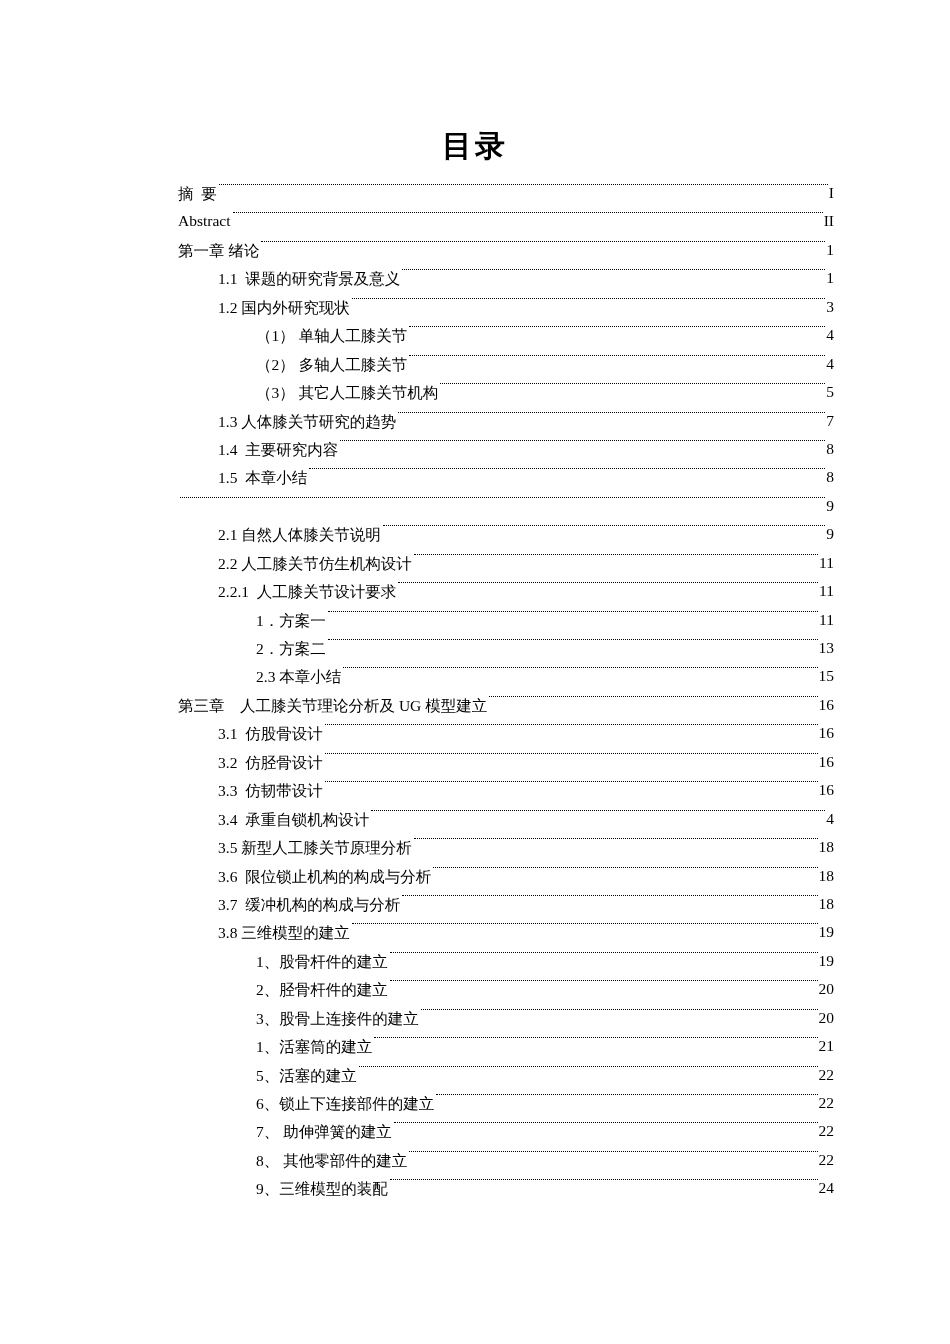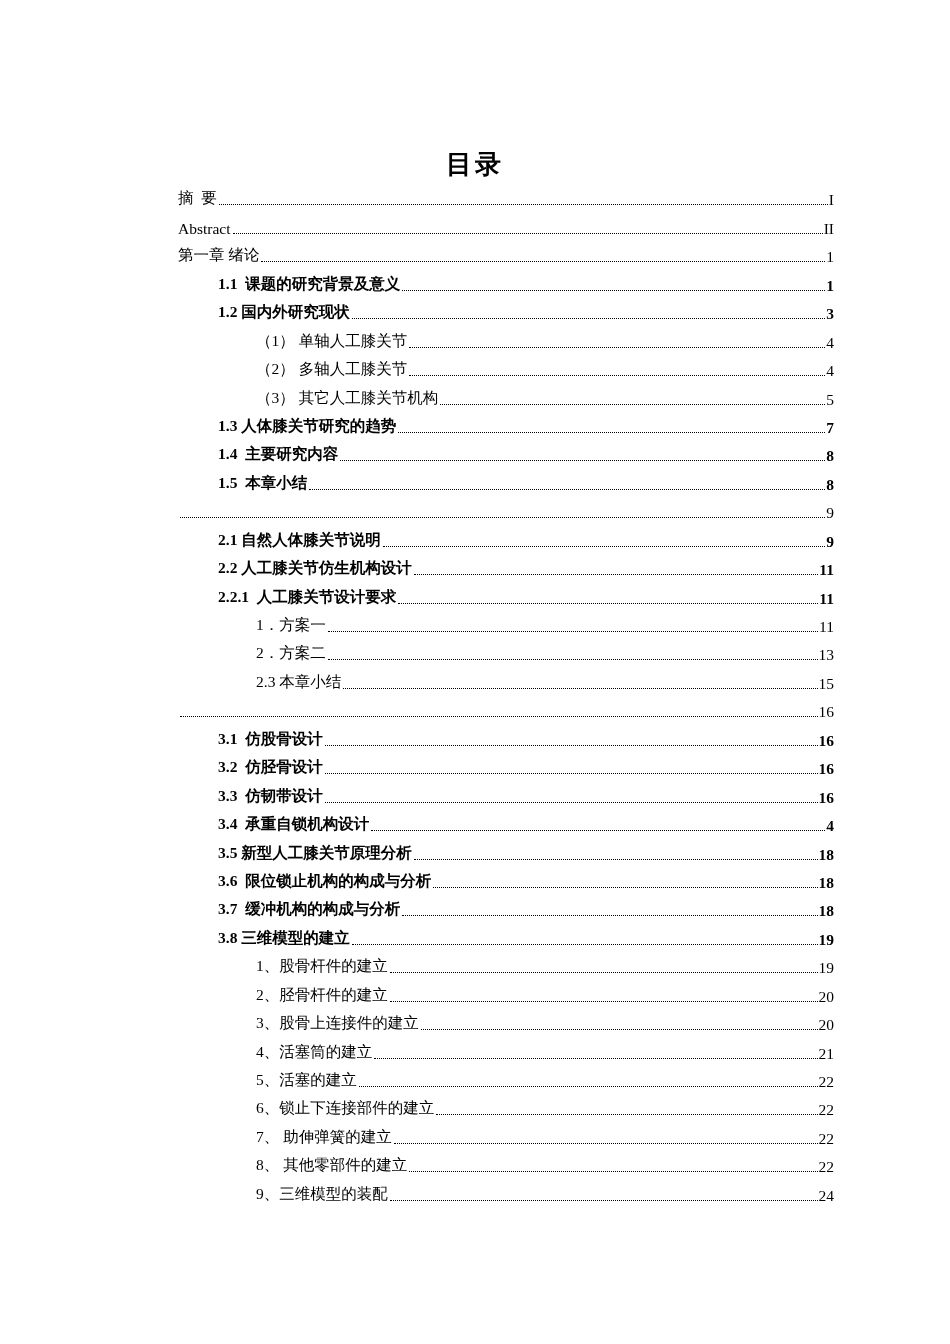--- a/index.html
+++ b/index.html
@@ -11,37 +11,37 @@
     position: relative;
     width: 950px;
     height: 1344px;
     background: #ffffff;
     color: #000000;
     font-family: "Liberation Serif", "DejaVu Serif", serif;
     overflow: hidden;
   }
   .doc-title {
     position: absolute;
-    top: 147px;
+    top: 126px;
     left: 0;
     width: 100%;
     text-align: center;
-    font-size: 26px;
+    font-size: 30px;
     font-weight: bold;
     letter-spacing: 3px;
   }
   .toc {
     position: absolute;
     top: 184px;
     left: 178px;
     width: 656px;
   }
   .toc-row {
     display: flex;
-    align-items: flex-end;
+    align-items: flex-start;
     height: 28.45px;
     font-size: 15.5px;
     box-sizing: border-box;
   }
   .toc-label {
     white-space: pre;
     padding-bottom: 3px;
     flex: 0 0 auto;
   }
   .toc-leader {
@@ -49,21 +49,21 @@
     border-bottom: 1.5px dotted #000;
     margin: 0 1px 7px 2px;
     min-width: 12px;
   }
   .toc-page {
     flex: 0 0 auto;
     padding-bottom: 3px;
     white-space: pre;
   }
   .indent-0 { padding-left: 0; }
-  .indent-1 { padding-left: 40px; font-weight: bold; }
+  .indent-1 { padding-left: 40px; }
   .indent-2 { padding-left: 78px; }
 </style>
 </head>
 <body>
 
 <div class="page">
   <div class="doc-title">目录</div>
 
   <div class="toc" id="toc-list">
       <div class="toc-row indent-0">
@@ -149,20 +149,21 @@
     <span class="toc-label">2．方案二</span>
     <span class="toc-leader"></span>
     <span class="toc-page">13</span>
   </div>
       <div class="toc-row indent-2">
     <span class="toc-label">2.3 本章小结</span>
     <span class="toc-leader"></span>
     <span class="toc-page">15</span>
   </div>
       <div class="toc-row indent-0">
+    <span class="toc-label">第三章　人工膝关节理论分析及 UG 模型建立</span>
     <span class="toc-leader"></span>
     <span class="toc-page">16</span>
   </div>
       <div class="toc-row indent-1">
     <span class="toc-label">3.1  仿股骨设计</span>
     <span class="toc-leader"></span>
     <span class="toc-page">16</span>
   </div>
       <div class="toc-row indent-1">
     <span class="toc-label">3.2  仿胫骨设计</span>
@@ -208,21 +209,21 @@
     <span class="toc-label">2、胫骨杆件的建立</span>
     <span class="toc-leader"></span>
     <span class="toc-page">20</span>
   </div>
       <div class="toc-row indent-2">
     <span class="toc-label">3、股骨上连接件的建立</span>
     <span class="toc-leader"></span>
     <span class="toc-page">20</span>
   </div>
       <div class="toc-row indent-2">
-    <span class="toc-label">4、活塞筒的建立</span>
+    <span class="toc-label">1、活塞筒的建立</span>
     <span class="toc-leader"></span>
     <span class="toc-page">21</span>
   </div>
       <div class="toc-row indent-2">
     <span class="toc-label">5、活塞的建立</span>
     <span class="toc-leader"></span>
     <span class="toc-page">22</span>
   </div>
       <div class="toc-row indent-2">
     <span class="toc-label">6、锁止下连接部件的建立</span>

